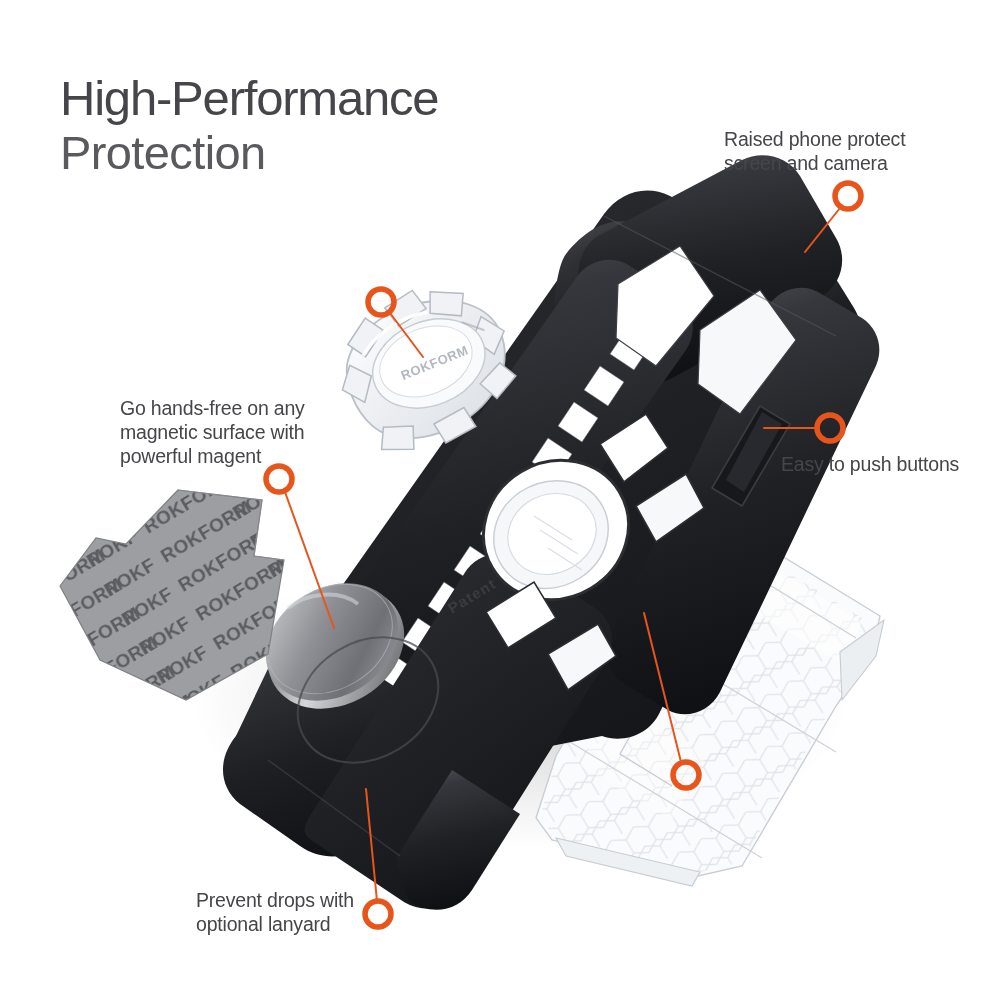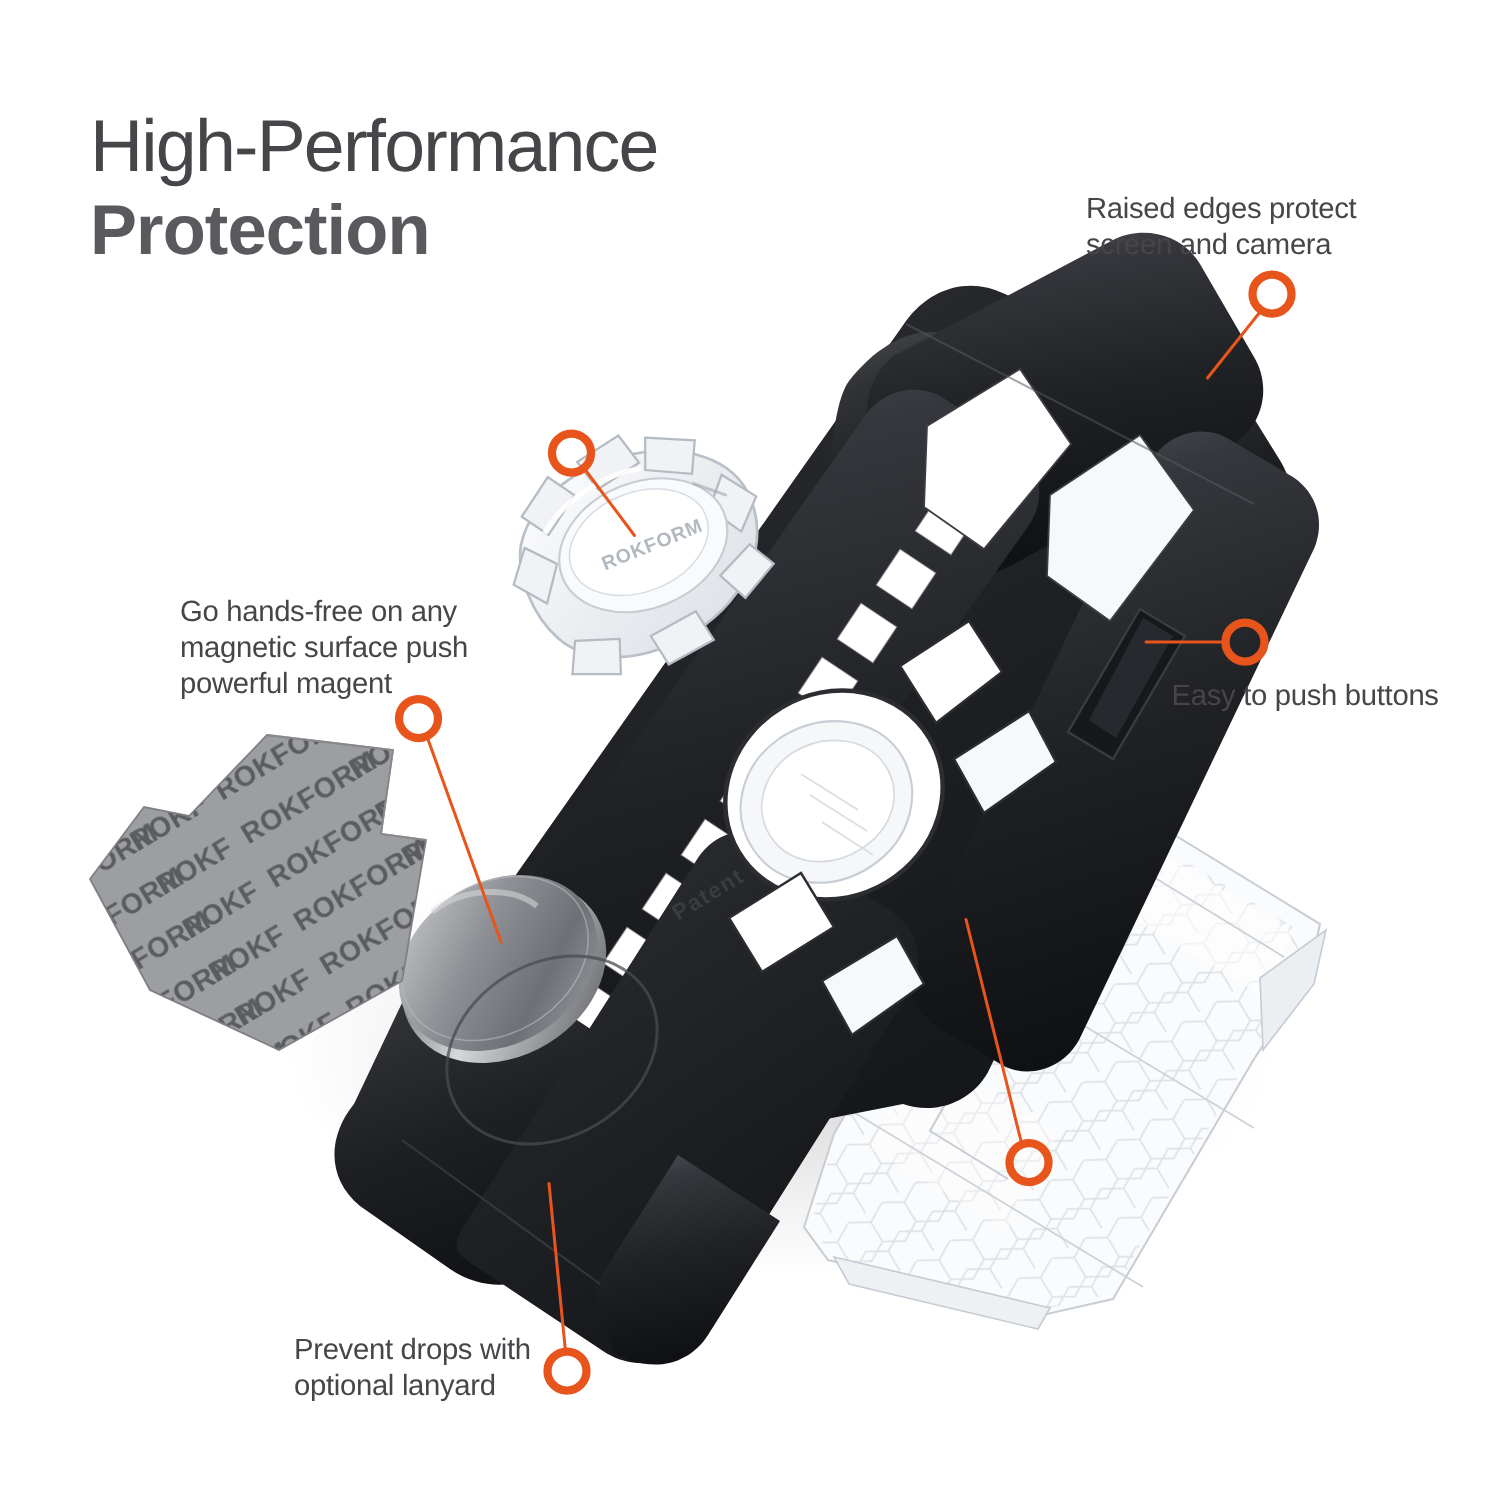--- a/index.html
+++ b/index.html
@@ -13,21 +13,21 @@
   #stage { position:absolute; inset:0; width:1000px; height:1000px; }
   #artwork { position:absolute; left:0; top:0; width:1000px; height:1000px; }
 
   
   .headline { position:absolute; left:60px; top:74px; line-height:1.0; }
   .headline .l1 {
     font-size:49px; font-weight:400; letter-spacing:-1.2px;
     color:#46464a; display:block;
   }
   .headline .l2 {
-    font-size:47px; font-weight:700; letter-spacing:-0.6px;
+    font-size:47px; font-weight:400; letter-spacing:-0.6px;
     color:#5a5a5e; display:block; margin-top:6px;
   }
 
   
   .callout {
     position:absolute;
     font-size:19.5px;
     font-weight:400;
     line-height:1.24;
     color:#46464a;
@@ -360,22 +360,22 @@
         <line x1="377" y1="901" x2="366" y2="789" stroke="#e8551c" stroke-width="2"></line>
         <circle cx="378" cy="914" r="13" fill="none" stroke="#e8551c" stroke-width="5.5"></circle>
       </g>
   </svg>
 
   <div class="headline">
     <span class="l1">High-Performance</span>
     <span class="l2">Protection</span>
   </div>
 
-  <div class="callout c-raised">Raised edges protect
+  <div class="callout c-raised">Raised phone protect
 screen and camera</div>
   <div class="callout c-magnet">Go hands-free on any
-magnetic surface push
+magnetic surface with
 powerful magent</div>
   <div class="callout c-buttons">Easy to push buttons</div>
   <div class="callout c-lanyard">Prevent drops with
 optional lanyard</div>
 
 </div>
 
 </body></html>

